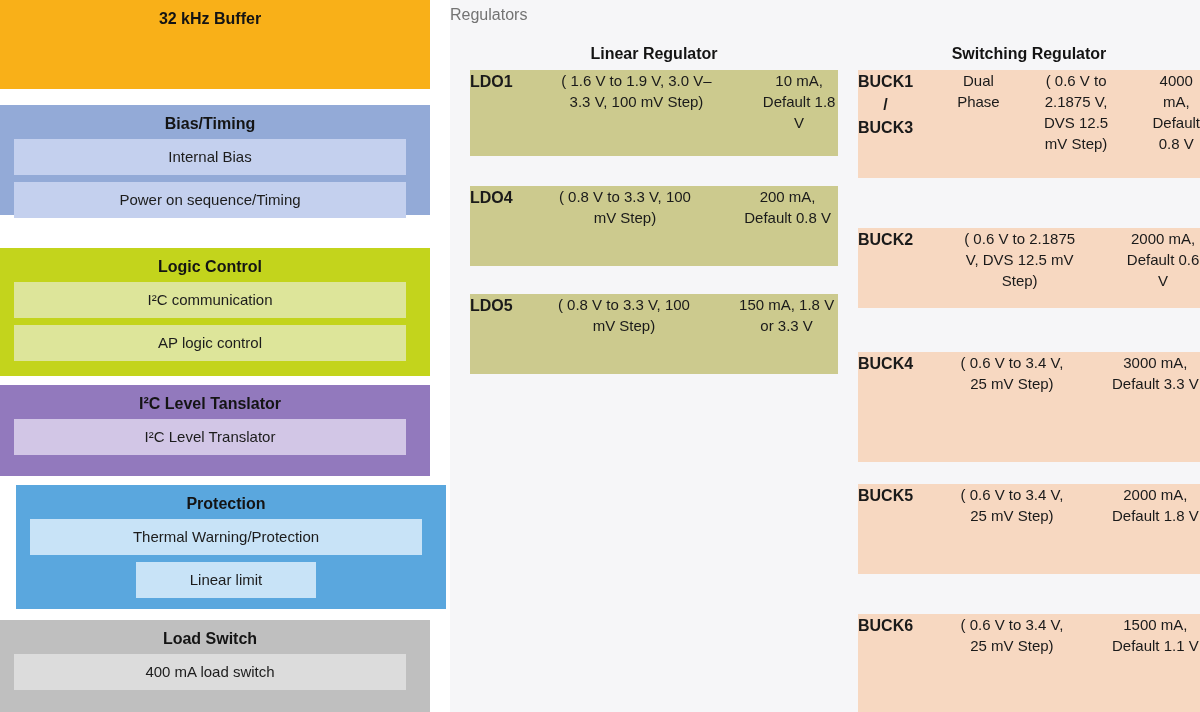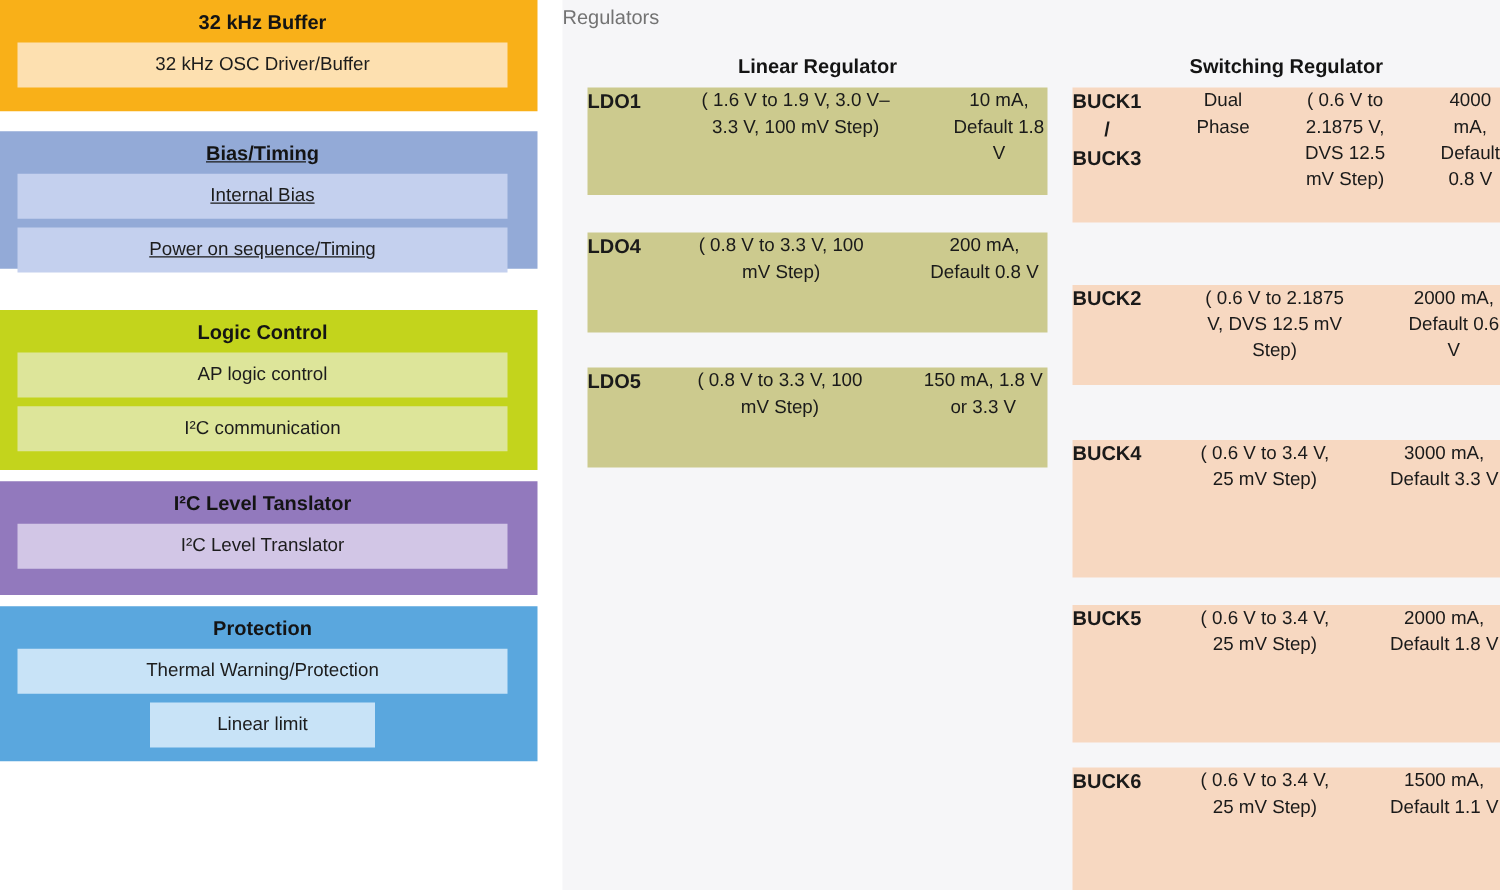--- a/index.html
+++ b/index.html
@@ -66,29 +66,29 @@
 
   .blk-bias     { background: #93aad7; }
   .blk-bias  .sub-box { background: #c4d0ee; }
 
   .blk-logic    { background: #c3d41c; }
   .blk-logic .sub-box { background: #dde59a; }
 
   .blk-i2c      { background: #9279bd; }
   .blk-i2c   .sub-box { background: #d2c6e6; }
 
-  .blk-prot     { background: #5aa7de; }
+  .blk-prot     { background: #5aa7de; margin-left: 16px; }
   .blk-prot  .sub-box { background: #c8e3f7; }
 
   .blk-load     { background: #bfbfbf; }
   .blk-load  .sub-box { background: #dcdcdc; }
 
   
   #block-osc   { top: 0px;   height: 89px;  }
-  #block-bias  { top: 105px; height: 110px; text-decoration: underline; }
+  #block-bias  { top: 105px; height: 110px; }
   #block-logic { top: 248px; height: 128px; }
   #block-i2c   { top: 385px; height: 91px;  }
   #block-prot  { top: 485px; height: 124px; }
   #block-load  { top: 620px; height: 92px;  }
 
   
   #right-panel {
     position: absolute;
     left: 450px;
     top: 0;
@@ -145,56 +145,59 @@
   .ldo { background: #ccca8e; left: 20px; width: 368px; }
   #ldo-1 { top: 70px;  height: 86px; }
   #ldo-4 { top: 186px; height: 80px; }
   #ldo-5 { top: 294px; height: 80px; }
 
   
   .buck { background: #f7d8c1; left: 408px; width: 342px; }
   #buck-13 { top: 70px;  height: 108px; }
   #buck-2  { top: 228px; height: 80px; text-align: center;  }
   #buck-4  { top: 352px; height: 110px; }
-  #buck-5  { top: 484px; height: 110px; justify-content: space-between; }
+  #buck-5  { top: 484px; height: 90px; justify-content: space-between; }
   #buck-6  { top: 614px; height: 98px;  }
 </style>
 </head>
 <body>
 
 <div id="left-column">
 
   <div class="block blk-osc" id="block-osc">
     <div class="block-title">32 kHz Buffer</div>
-    <div class="sub-box">32 kHz OSC Driver/Buffer</div>
   </div>
 
   <div class="block blk-bias" id="block-bias">
     <div class="block-title">Bias/Timing</div>
     <div class="sub-box">Internal Bias</div>
     <div class="sub-box">Power on sequence/Timing</div>
   </div>
 
   <div class="block blk-logic" id="block-logic">
     <div class="block-title">Logic Control</div>
+    <div class="sub-box">I²C communication</div>
     <div class="sub-box">AP logic control</div>
-    <div class="sub-box">I²C communication</div>
   </div>
 
   <div class="block blk-i2c" id="block-i2c">
     <div class="block-title">I²C Level Tanslator</div>
     <div class="sub-box">I²C Level Translator</div>
   </div>
 
   <div class="block blk-prot" id="block-prot">
     <div class="block-title">Protection</div>
     <div class="sub-box">Thermal Warning/Protection</div>
     <div class="sub-box narrow">Linear limit</div>
   </div>
 
+  <div class="block blk-load" id="block-load">
+    <div class="block-title">Load Switch</div>
+    <div class="sub-box">400 mA load switch</div>
+  </div>
 
 </div>
 
 <div id="right-panel">
 
   <div id="regulators-title">Regulators</div>
 
   <div class="col-heading" id="heading-linear">Linear Regulator</div>
   <div class="col-heading" id="heading-switching">Switching Regulator</div>
 

